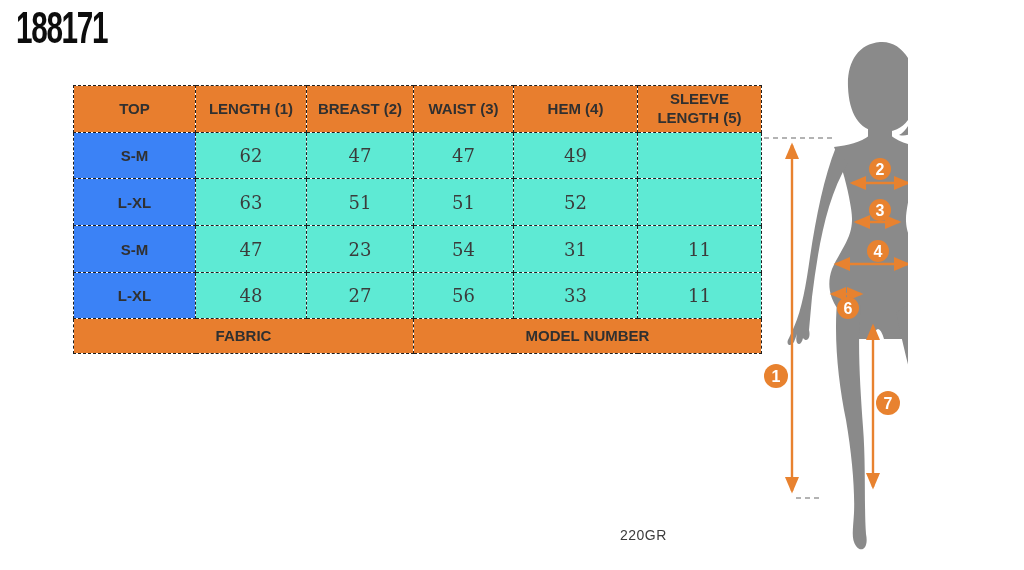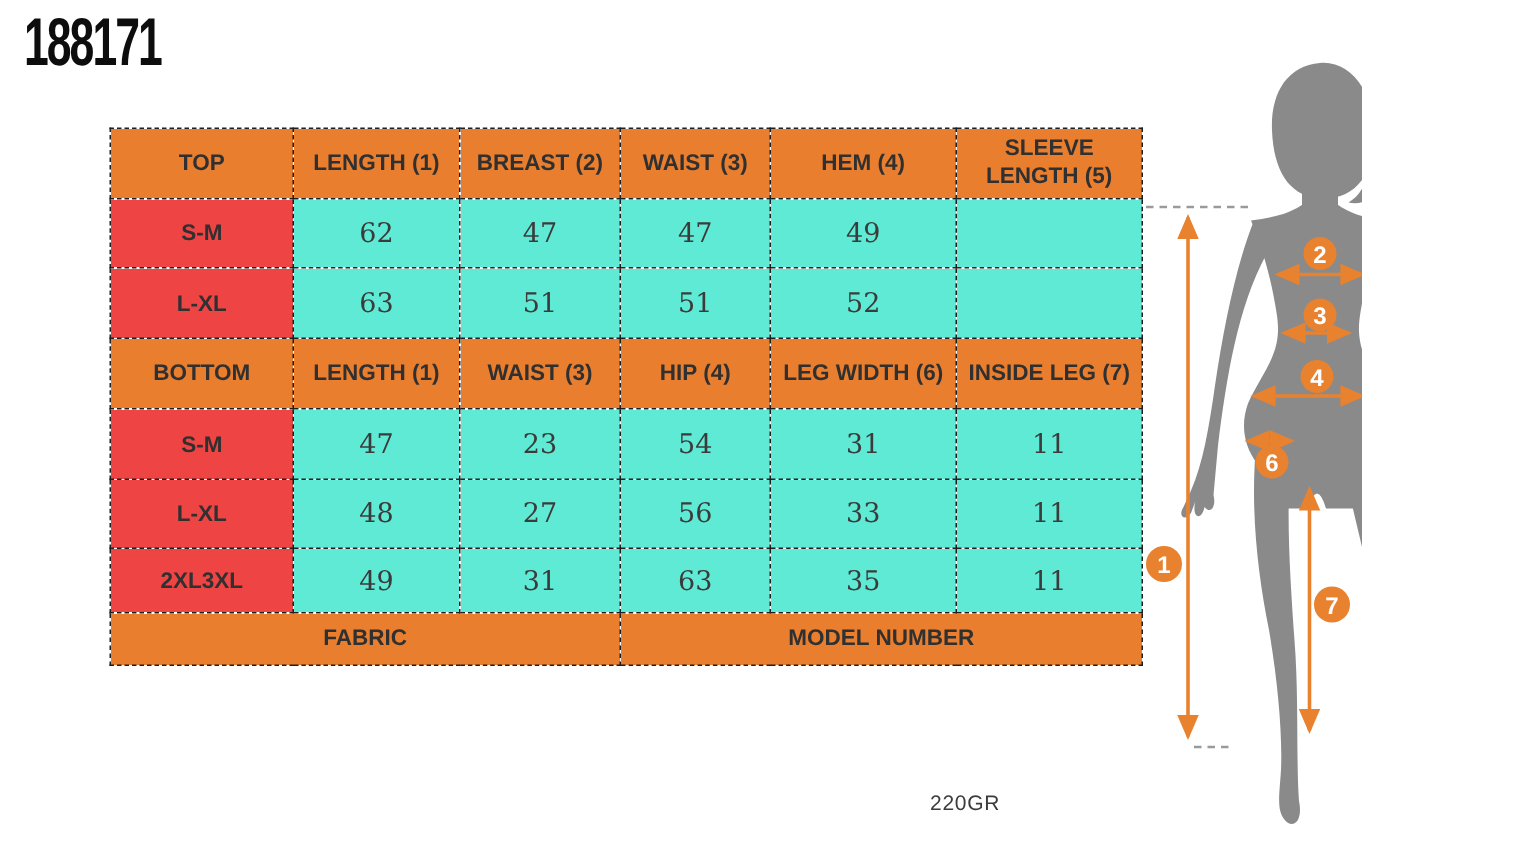--- a/index.html
+++ b/index.html
@@ -7,21 +7,21 @@
          font-family:"Liberation Sans",sans-serif;color:#3a3a3a;}
 
   
   .title{position:absolute;left:16px;top:2px;font-size:45px;font-weight:800;color:#0d0d0d;
          transform:scaleX(0.66);transform-origin:left top;letter-spacing:-2px;white-space:nowrap;}
 
   
   table.size{position:absolute;left:73px;top:85px;width:688px;border-collapse:collapse;table-layout:fixed;}
   table.size td,table.size th{border:1.6px dashed #1f1f1f;padding:0;text-align:center;vertical-align:middle;overflow:hidden;}
   .hdr{background:#E87E2E;font-weight:bold;font-size:15px;color:#303030;line-height:1.25;}
-  .lbl{background:#ef4444;font-weight:bold;font-size:15px;color:#303030;}
+  .lbl{background:#3b82f6;font-weight:bold;font-size:15px;color:#303030;}
   .val{background:#5eead4;font-family:"DejaVu Serif",serif;font-size:18px;color:#3b3b3b;}
   .va-top{vertical-align:top;padding-top:3px;}
 
   
   .gr-note{position:absolute;left:620px;top:527px;width:140px;text-align:left;
            font-size:14px;color:#3c3c3c;letter-spacing:0.5px;}
 
   
   #figure-svg{position:absolute;left:760px;top:35px;}
 
@@ -70,49 +70,33 @@
     </tr>
     <tr style="height:47px">
       <td class="lbl">L-XL</td>
       <td class="val">63</td>
       <td class="val">51</td>
       <td class="val">51</td>
       <td class="val">52</td>
       <td class="val"></td>
     </tr>
     <tr style="height:47px">
-      <td class="hdr">BOTTOM</td>
-      <td class="hdr">LENGTH (1)</td>
-      <td class="hdr">WAIST (3)</td>
-      <td class="hdr">HIP (4)</td>
-      <td class="hdr">LEG WIDTH (6)</td>
-      <td class="hdr">INSIDE LEG (7)</td>
-    </tr>
-    <tr style="height:47px">
       <td class="lbl">S-M</td>
       <td class="val">47</td>
       <td class="val">23</td>
       <td class="val">54</td>
       <td class="val">31</td>
       <td class="val">11</td>
     </tr>
     <tr style="height:46px">
       <td class="lbl">L-XL</td>
       <td class="val">48</td>
       <td class="val">27</td>
       <td class="val">56</td>
       <td class="val">33</td>
-      <td class="val">11</td>
-    </tr>
-    <tr style="height:43px">
-      <td class="lbl">2XL3XL</td>
-      <td class="val">49</td>
-      <td class="val">31</td>
-      <td class="val">63</td>
-      <td class="val">35</td>
       <td class="val">11</td>
     </tr>
     <tr style="height:35px">
       <td class="hdr" colspan="3">FABRIC</td>
       <td class="hdr" colspan="3">MODEL NUMBER</td>
     </tr>
   </tbody>
     </table>
 
   <div class="gr-note">220GR</div>

